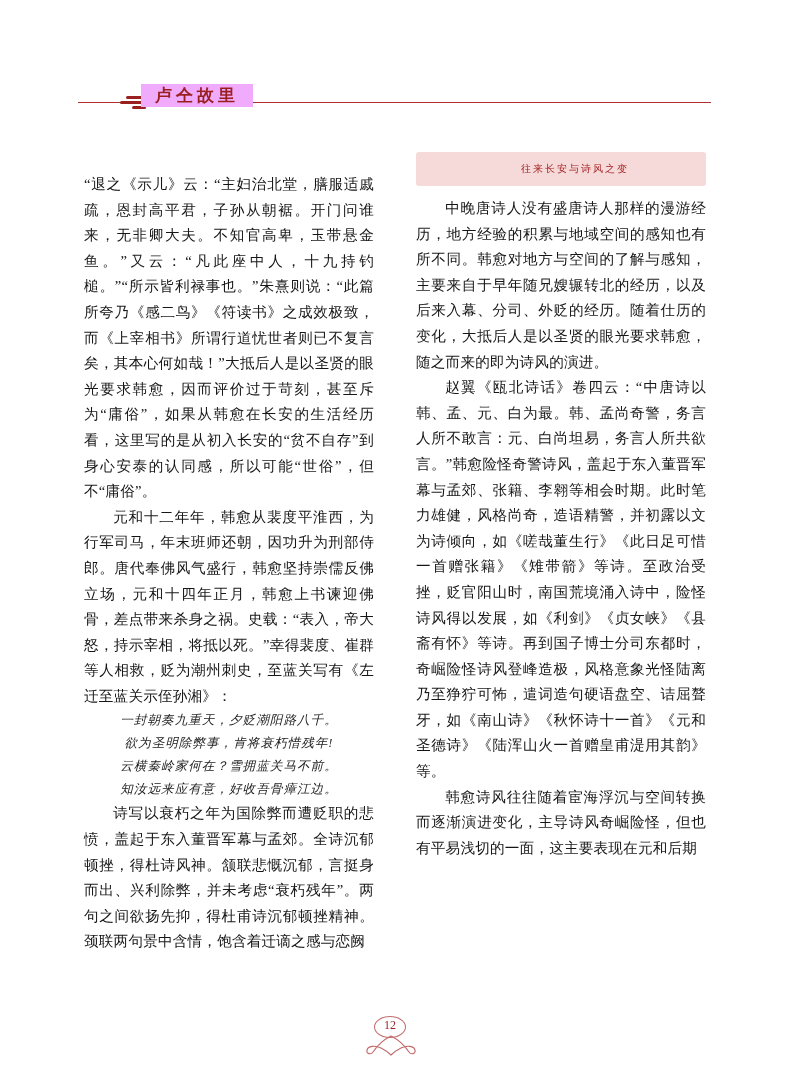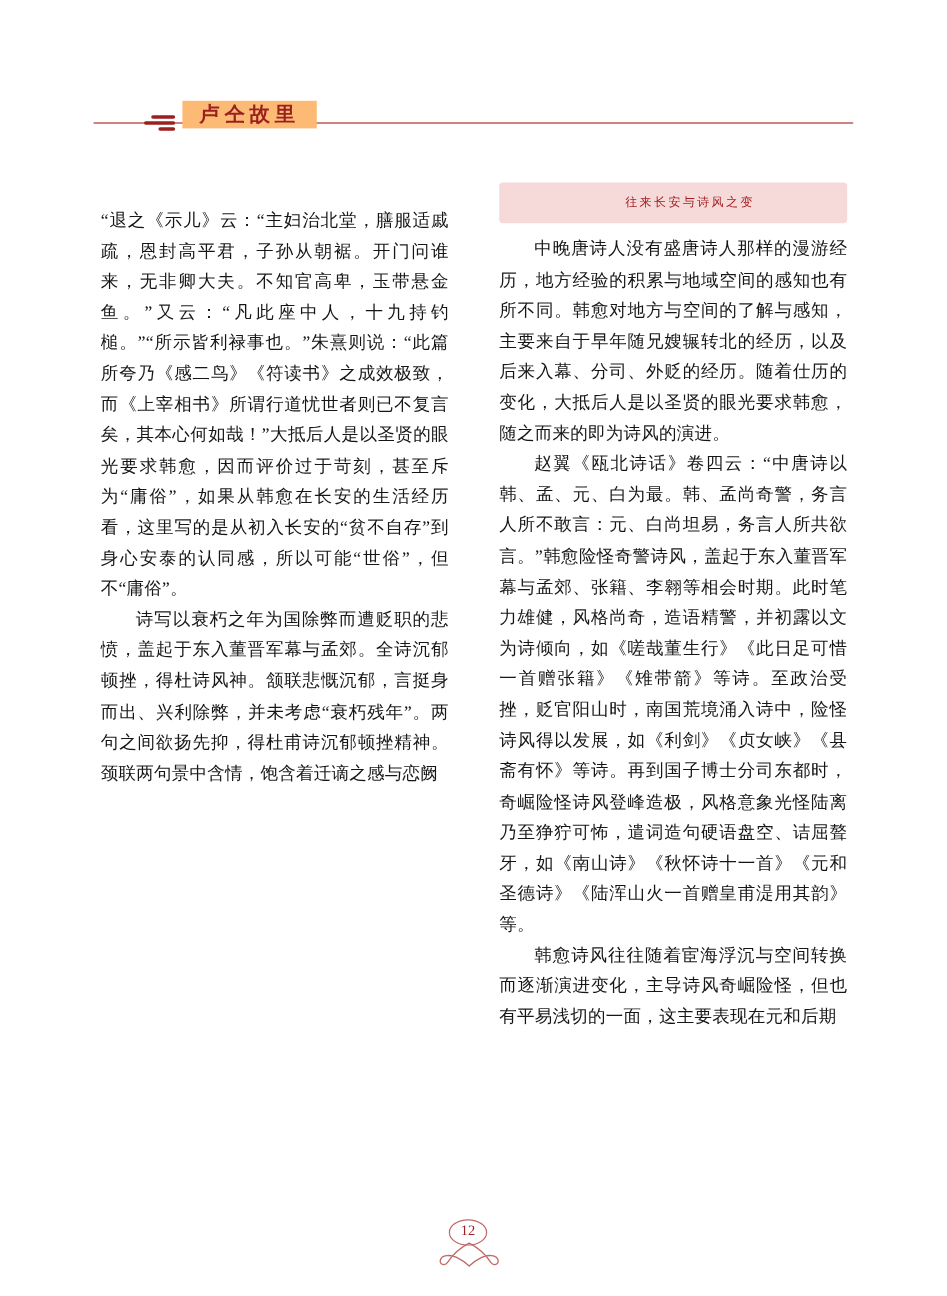--- a/index.html
+++ b/index.html
@@ -34,22 +34,22 @@
     position: absolute;
     top: 22px;
     left: 78px;
     width: 633px;
     height: 1px;
     background: #b03030;
   }
   .header-title-wrap {
     position: absolute;
     top: 4px;
-    left: 152px;
-    background: #fdba74;
+    left: 141px;
+    background: #f0abfc;
     padding: 0 14px;
   }
   .header-title {
     font-family: "Liberation Serif", "DejaVu Serif", serif;
     font-size: 17px;
     font-weight: bold;
     color: #9a1f1f;
     letter-spacing: 4px;
     white-space: nowrap;
   }
@@ -194,20 +194,27 @@
     </div>
     <div class="header-title-wrap">
       <div class="header-title">卢仝故里</div>
     </div>
   </div>
 
   <div class="columns">
 
     <div class="col col-left">
       <p class="para">“退之《示儿》云：“主妇治北堂，膳服适戚疏，恩封高平君，子孙从朝裾。开门问谁来，无非卿大夫。不知官高卑，玉带悬金鱼。”又云：“凡此座中人，十九持钓槌。”“所示皆利禄事也。”朱熹则说：“此篇所夸乃《感二鸟》《符读书》之成效极致，而《上宰相书》所谓行道忧世者则已不复言矣，其本心何如哉！”大抵后人是以圣贤的眼光要求韩愈，因而评价过于苛刻，甚至斥为“庸俗”，如果从韩愈在长安的生活经历看，这里写的是从初入长安的“贫不自存”到身心安泰的认同感，所以可能“世俗”，但不“庸俗”。</p>
+      <p class="para indent">元和十二年年，韩愈从裴度平淮西，为行军司马，年末班师还朝，因功升为刑部侍郎。唐代奉佛风气盛行，韩愈坚持崇儒反佛立场，元和十四年正月，韩愈上书谏迎佛骨，差点带来杀身之祸。史载：“表入，帝大怒，持示宰相，将抵以死。”幸得裴度、崔群等人相救，贬为潮州刺史，至蓝关写有《左迁至蓝关示侄孙湘》：</p>
+      <div class="poem">
+        <div class="poem-line">一封朝奏九重天，夕贬潮阳路八千。</div>
+        <div class="poem-line">欲为圣明除弊事，肯将衰朽惜残年!</div>
+        <div class="poem-line">云横秦岭家何在？雪拥蓝关马不前。</div>
+        <div class="poem-line">知汝远来应有意，好收吾骨瘴江边。</div>
+      </div>
       <p class="para indent">诗写以衰朽之年为国除弊而遭贬职的悲愤，盖起于东入董晋军幕与孟郊。全诗沉郁顿挫，得杜诗风神。颔联悲慨沉郁，言挺身而出、兴利除弊，并未考虑“衰朽残年”。两句之间欲扬先抑，得杜甫诗沉郁顿挫精神。颈联两句景中含情，饱含着迁谪之感与恋阙</p>
     </div>
 
     <div class="col col-right">
       <div class="section-banner">
         <span class="section-banner-text">往来长安与诗风之变</span>
       </div>
       <p class="para indent">中晚唐诗人没有盛唐诗人那样的漫游经历，地方经验的积累与地域空间的感知也有所不同。韩愈对地方与空间的了解与感知，主要来自于早年随兄嫂辗转北的经历，以及后来入幕、分司、外贬的经历。随着仕历的变化，大抵后人是以圣贤的眼光要求韩愈，随之而来的即为诗风的演进。</p>
       <p class="para indent">赵翼《瓯北诗话》卷四云：“中唐诗以韩、孟、元、白为最。韩、孟尚奇警，务言人所不敢言：元、白尚坦易，务言人所共欲言。”韩愈险怪奇警诗风，盖起于东入董晋军幕与孟郊、张籍、李翱等相会时期。此时笔力雄健，风格尚奇，造语精警，并初露以文为诗倾向，如《嗟哉董生行》《此日足可惜一首赠张籍》《雉带箭》等诗。至政治受挫，贬官阳山时，南国荒境涌入诗中，险怪诗风得以发展，如《利剑》《贞女峡》《县斋有怀》等诗。再到国子博士分司东都时，奇崛险怪诗风登峰造极，风格意象光怪陆离乃至狰狞可怖，遣词造句硬语盘空、诘屈聱牙，如《南山诗》《秋怀诗十一首》《元和圣德诗》《陆浑山火一首赠皇甫湜用其韵》等。</p>
       <p class="para indent">韩愈诗风往往随着宦海浮沉与空间转换而逐渐演进变化，主导诗风奇崛险怪，但也有平易浅切的一面，这主要表现在元和后期</p>

